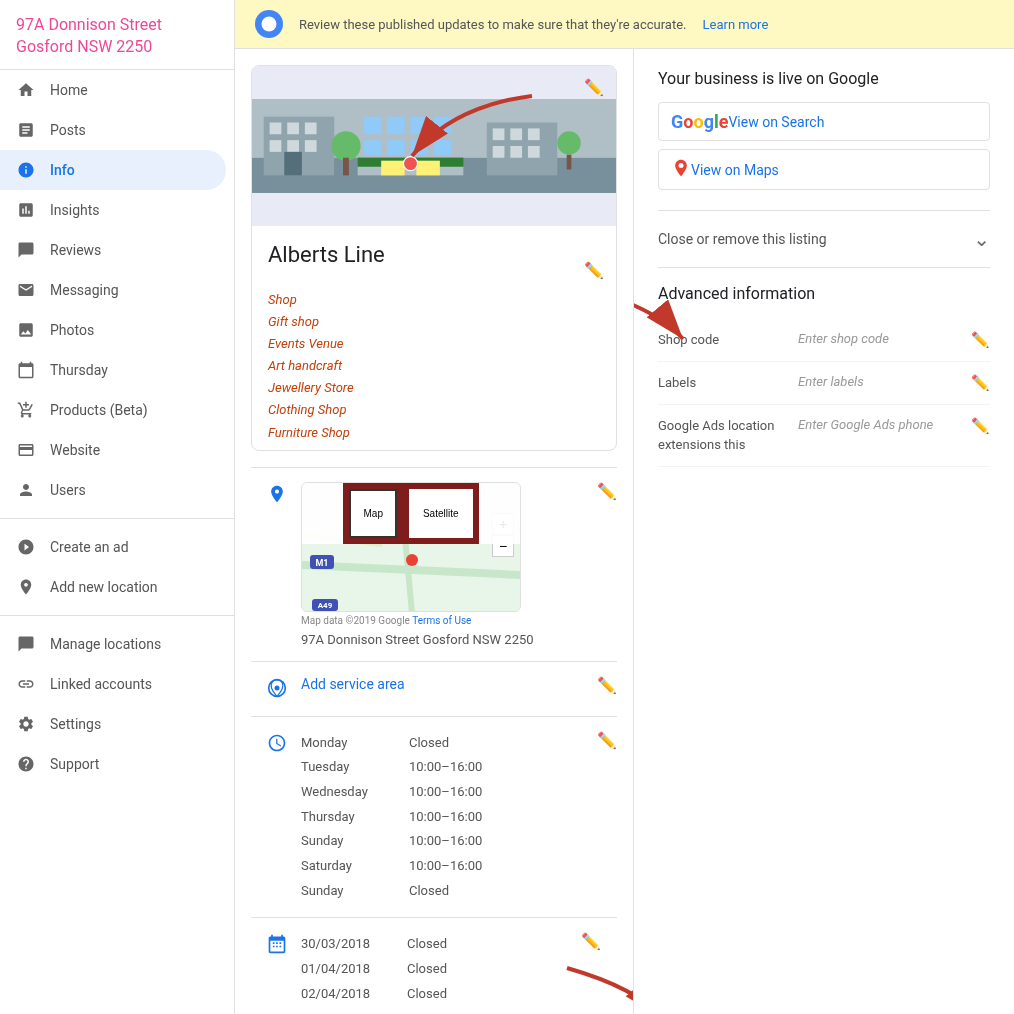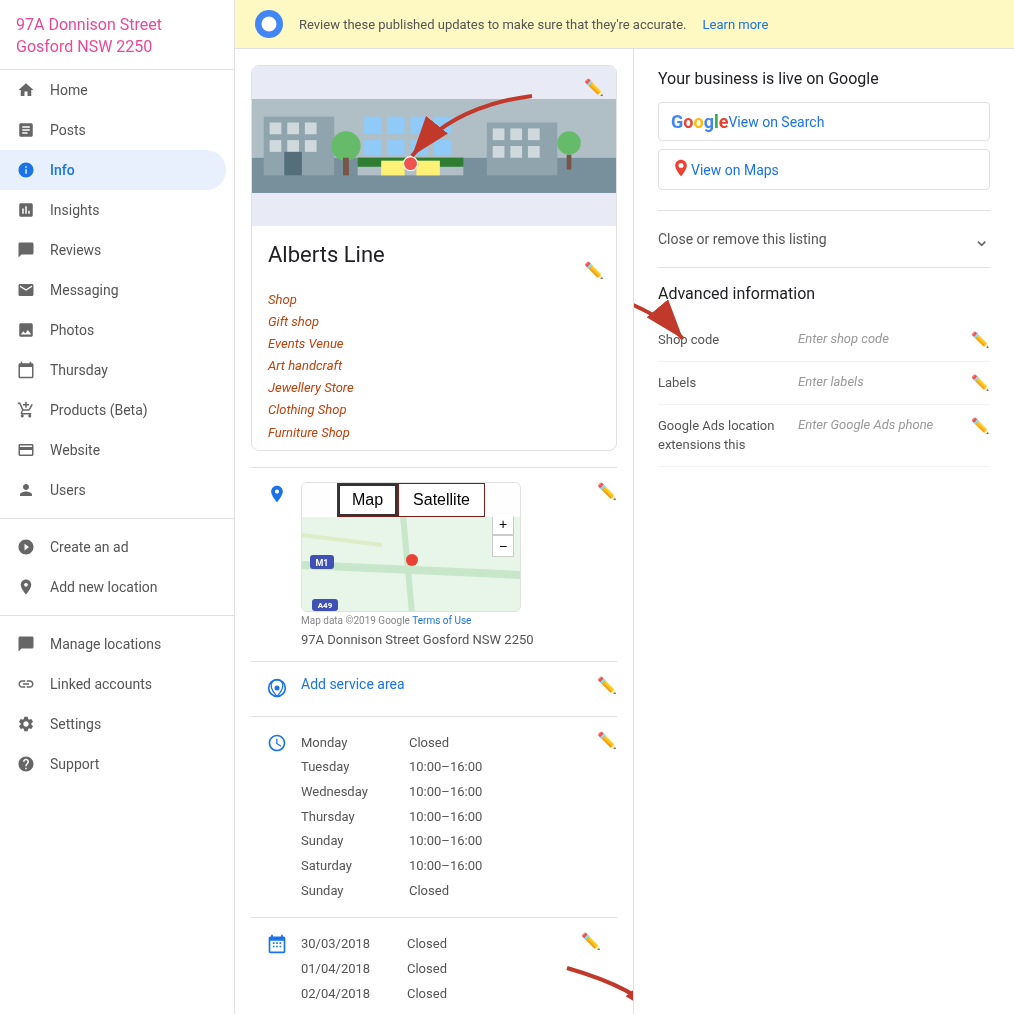--- a/index.html
+++ b/index.html
@@ -137,21 +137,21 @@
       background: #e8f5e9;
       overflow: hidden;
       position: relative;
     }
     .map-toolbar {
       position: absolute; top: 0; left: 0; right: 0;
       display: flex; justify-content: center;
       background: rgba(255,255,255,0.9); z-index: 2;
     }
     .map-btn {
-      padding: 7px 14px; font-size: 16px; border: 1px solid #7f1d1d;
+      padding: 19px 14px; font-size: 10px; border: 6px solid #7f1d1d;
       background: white; cursor: pointer; font-weight: 500;
     }
     .map-btn.active { background: #fff; box-shadow: inset 0 0 0 2px #333; }
     .map-zoom { position: absolute; right: 6px; top: 30px; display: flex; flex-direction: column; }
     .map-zoom-btn { width: 22px; height: 22px; background: white; border: 1px solid #ccc; cursor: pointer; font-size: 14px; display: flex; align-items: center; justify-content: center; }
 
     
     .hours-table { font-size: 13px; color: #555; }
     .hours-row { display: flex; gap: 28px; line-height: 1.9; }
     .hours-day { width: 80px; }

